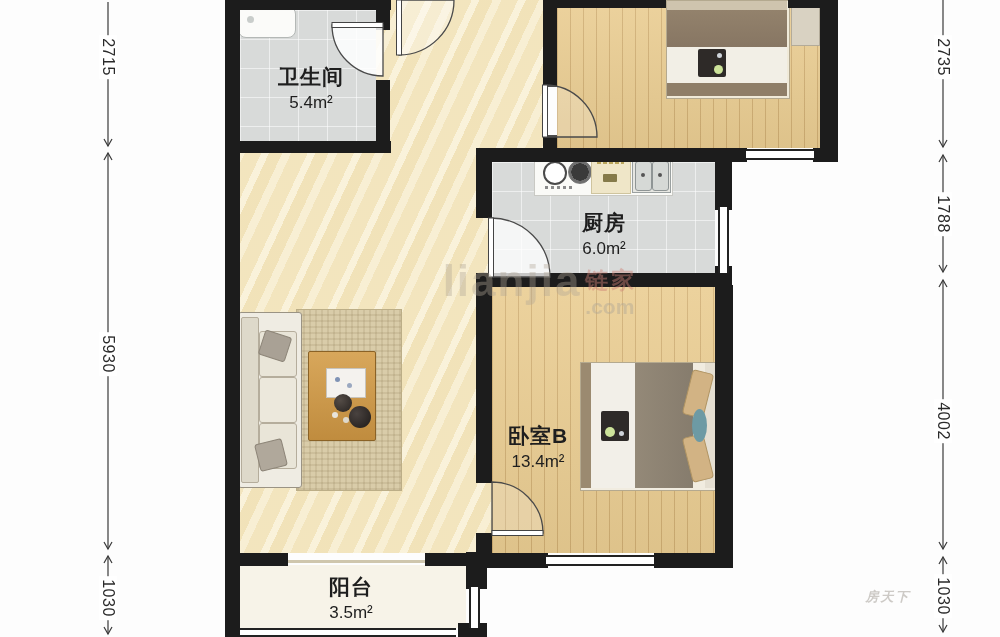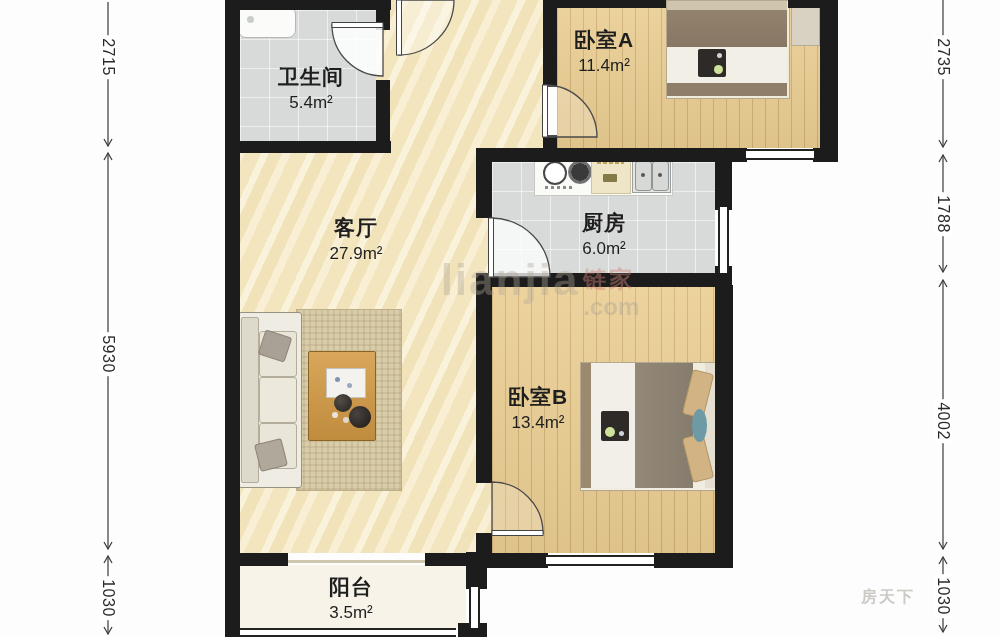--- a/index.html
+++ b/index.html
@@ -34,24 +34,24 @@
     letter-spacing:0.5px;white-space:nowrap;}
   
   .furn{position:absolute;z-index:10;}
   .svg-overlay{position:absolute;left:0;top:0;z-index:40;pointer-events:none;}
   
   .wm-center{position:absolute;left:540px;top:288px;transform:translate(-50%,-50%);
     z-index:60;display:flex;align-items:flex-start;pointer-events:none;}
   .wm-brand{font-size:44px;font-weight:700;color:rgba(176,166,150,0.38);letter-spacing:2px;line-height:1;}
   .wm-side{display:flex;flex-direction:column;margin-left:4px;margin-top:6px;}
   .wm-cn{font-size:23px;font-weight:700;color:rgba(206,128,118,0.45);letter-spacing:3px;}
-  .wm-suffix{font-size:24px;font-weight:700;color:rgba(176,166,150,0.45);line-height:1;}
+  .wm-suffix{font-size:21px;font-weight:700;color:rgba(176,166,150,0.45);line-height:1;}
   .wm-corner{position:absolute;left:868px;top:597px;transform:translate(-50%,-50%);
     z-index:60;display:flex;flex-direction:column;align-items:center;pointer-events:none;}
-  .wm-corner-cn{font-size:16px;font-weight:700;color:rgba(188,184,179,0.75);letter-spacing:2px;margin-left:40px;}
+  .wm-corner-cn{font-size:13px;font-weight:700;color:rgba(188,184,179,0.75);letter-spacing:2px;margin-left:40px;font-style:italic;}
   .wm-corner-brand{font-size:37px;font-weight:700;font-style:italic;color:rgba(193,189,184,0.65);line-height:0.9;}
 </style>
 </head>
 <body>
 
 <div id="stage">
 
   <div class="abs floor-marble" style="left:240px;top:0;width:303px;height:553px;"></div>
   <div class="abs floor-tile" style="left:240px;top:10px;width:136px;height:131px;"></div>
   <div class="abs floor-wood" style="left:557px;top:0;width:263px;height:148px;"></div>
@@ -212,33 +212,25 @@
   <div class="dim-label" style="left:108px;top:598px;">1030</div>
   <div class="dim-label" style="left:943px;top:57px;">2735</div>
   <div class="dim-label" style="left:943px;top:214px;">1788</div>
   <div class="dim-label" style="left:943px;top:421px;">4002</div>
   <div class="dim-label" style="left:943px;top:596px;">1030</div>
 
   <div class="room-label" style="left:311px;top:88px;align-items:center;">
     <div class="room-name">卫生间</div>
     <div class="room-area">5.4m²</div>
   </div>
-  <div class="room-label" style="left:356px;top:239px;">
-    <div class="room-name">客厅</div>
-    <div class="room-area">27.9m²</div>
-  </div>
   <div class="room-label" style="left:604px;top:234px;">
     <div class="room-name">厨房</div>
     <div class="room-area">6.0m²</div>
   </div>
-  <div class="room-label" style="left:604px;top:51px;">
-    <div class="room-name">卧室A</div>
-    <div class="room-area">11.4m²</div>
-  </div>
-  <div class="room-label" style="left:538px;top:408px;">
+  <div class="room-label" style="left:538px;top:447px;">
     <div class="room-name">卧室B</div>
     <div class="room-area">13.4m²</div>
   </div>
   <div class="room-label" style="left:351px;top:598px;">
     <div class="room-name">阳台</div>
     <div class="room-area">3.5m²</div>
   </div>
 
   <div class="wm-center">
     <span class="wm-brand">lianjia</span>

